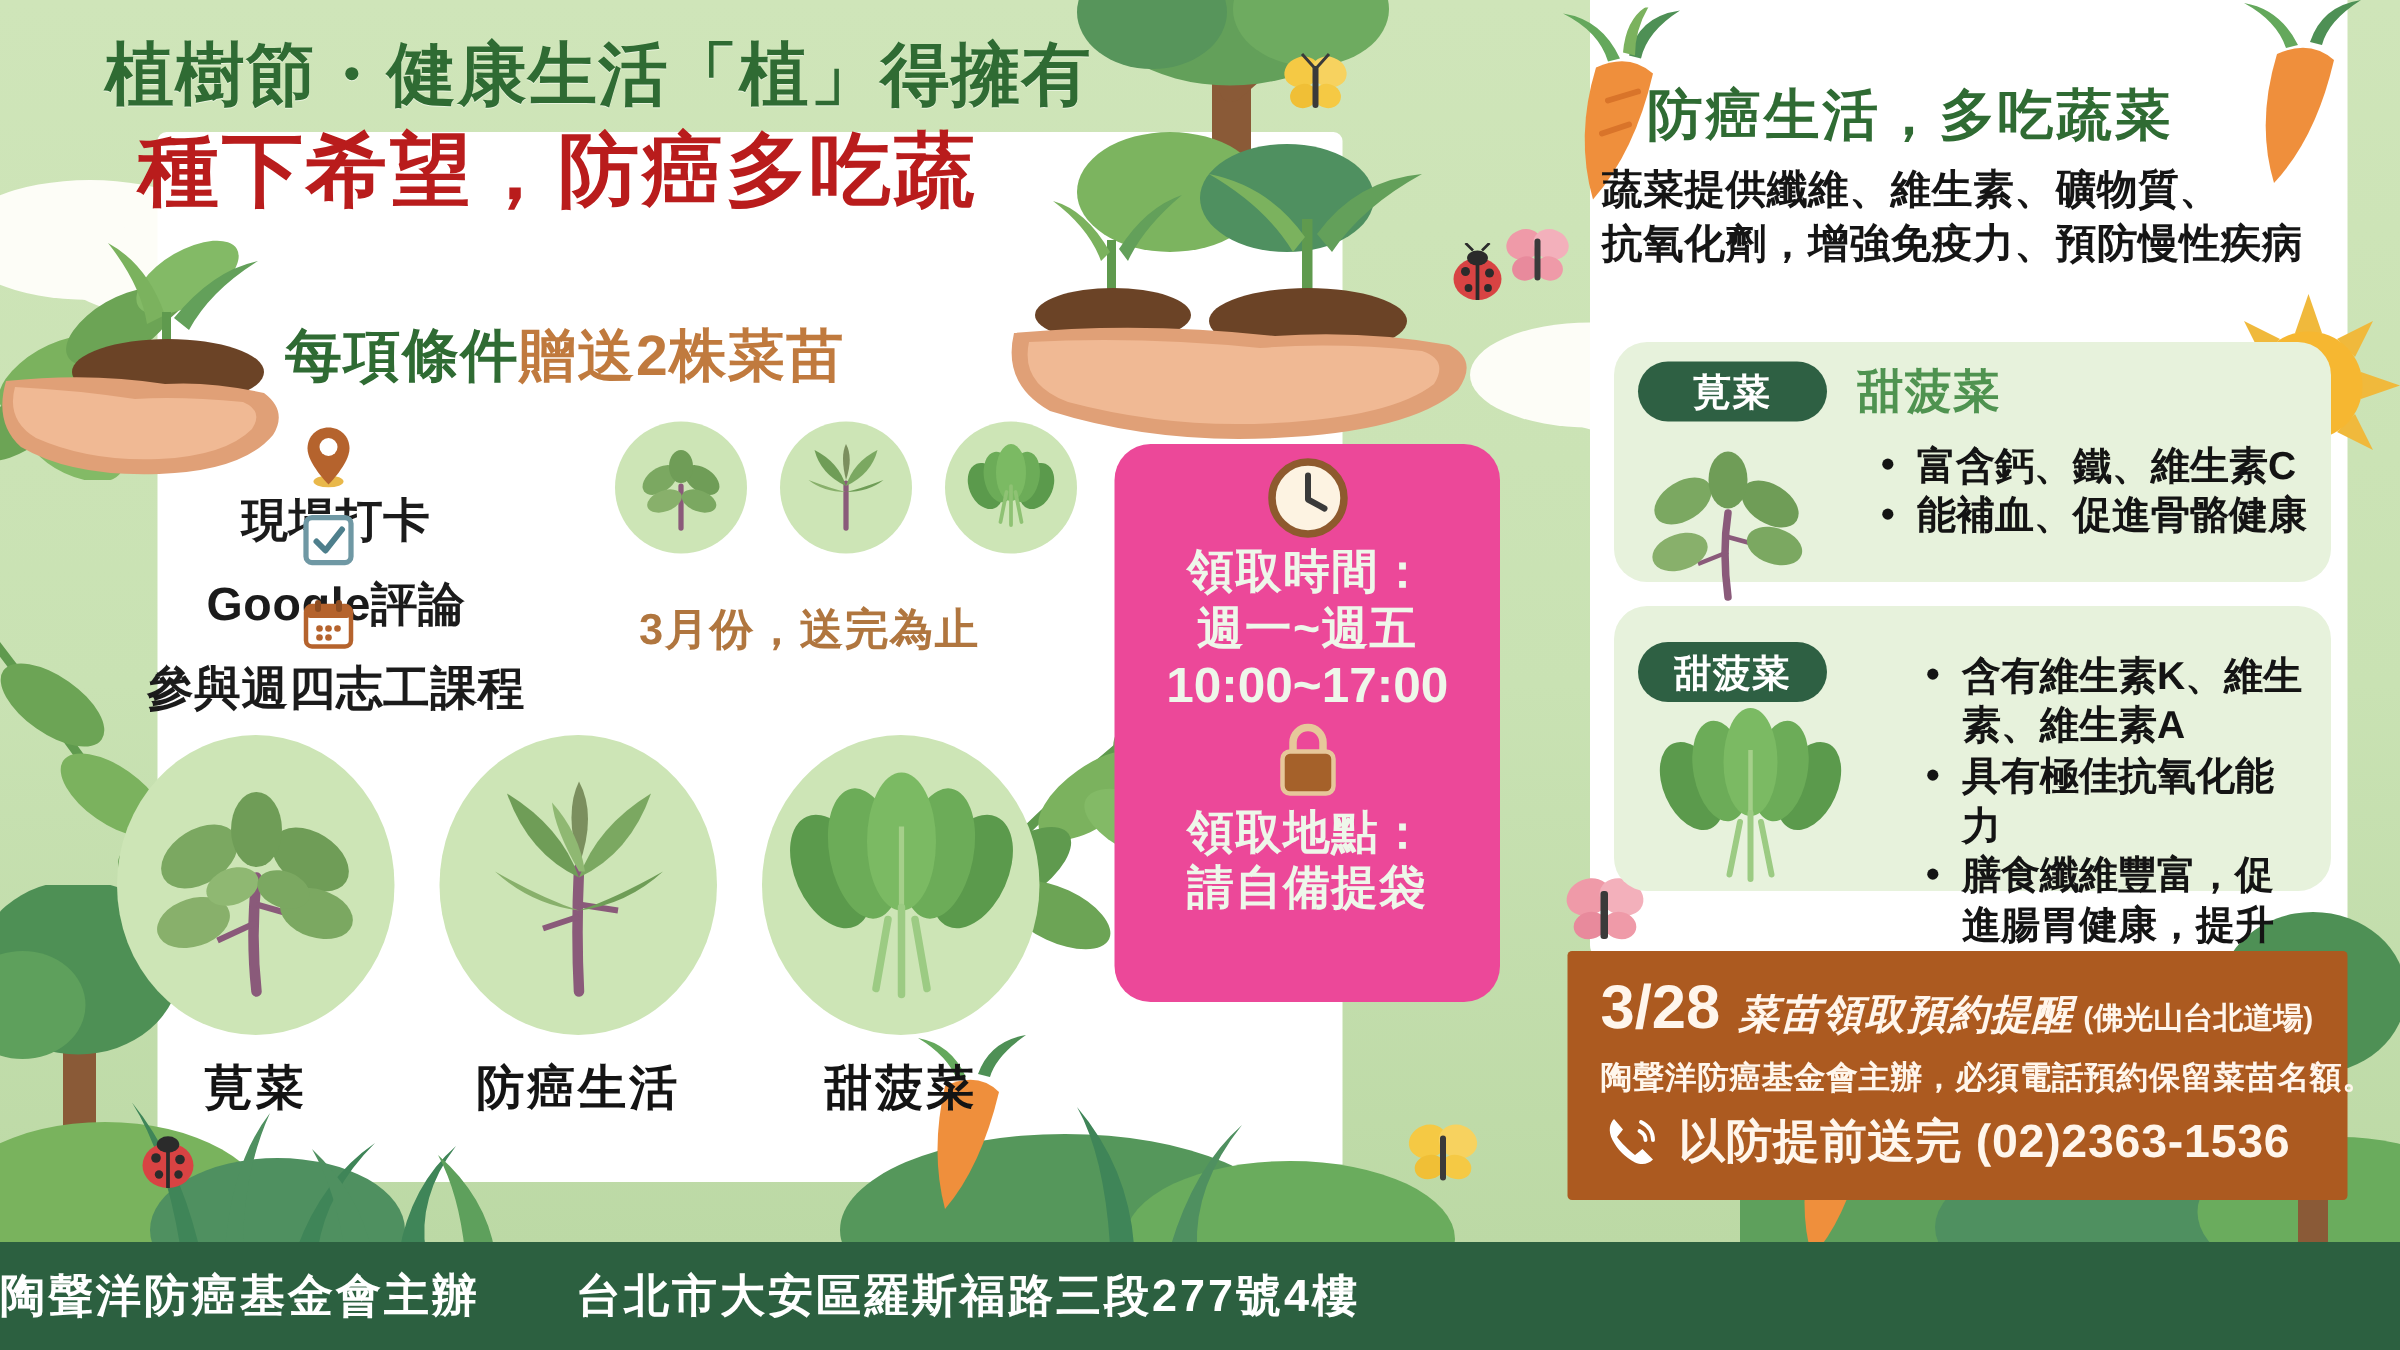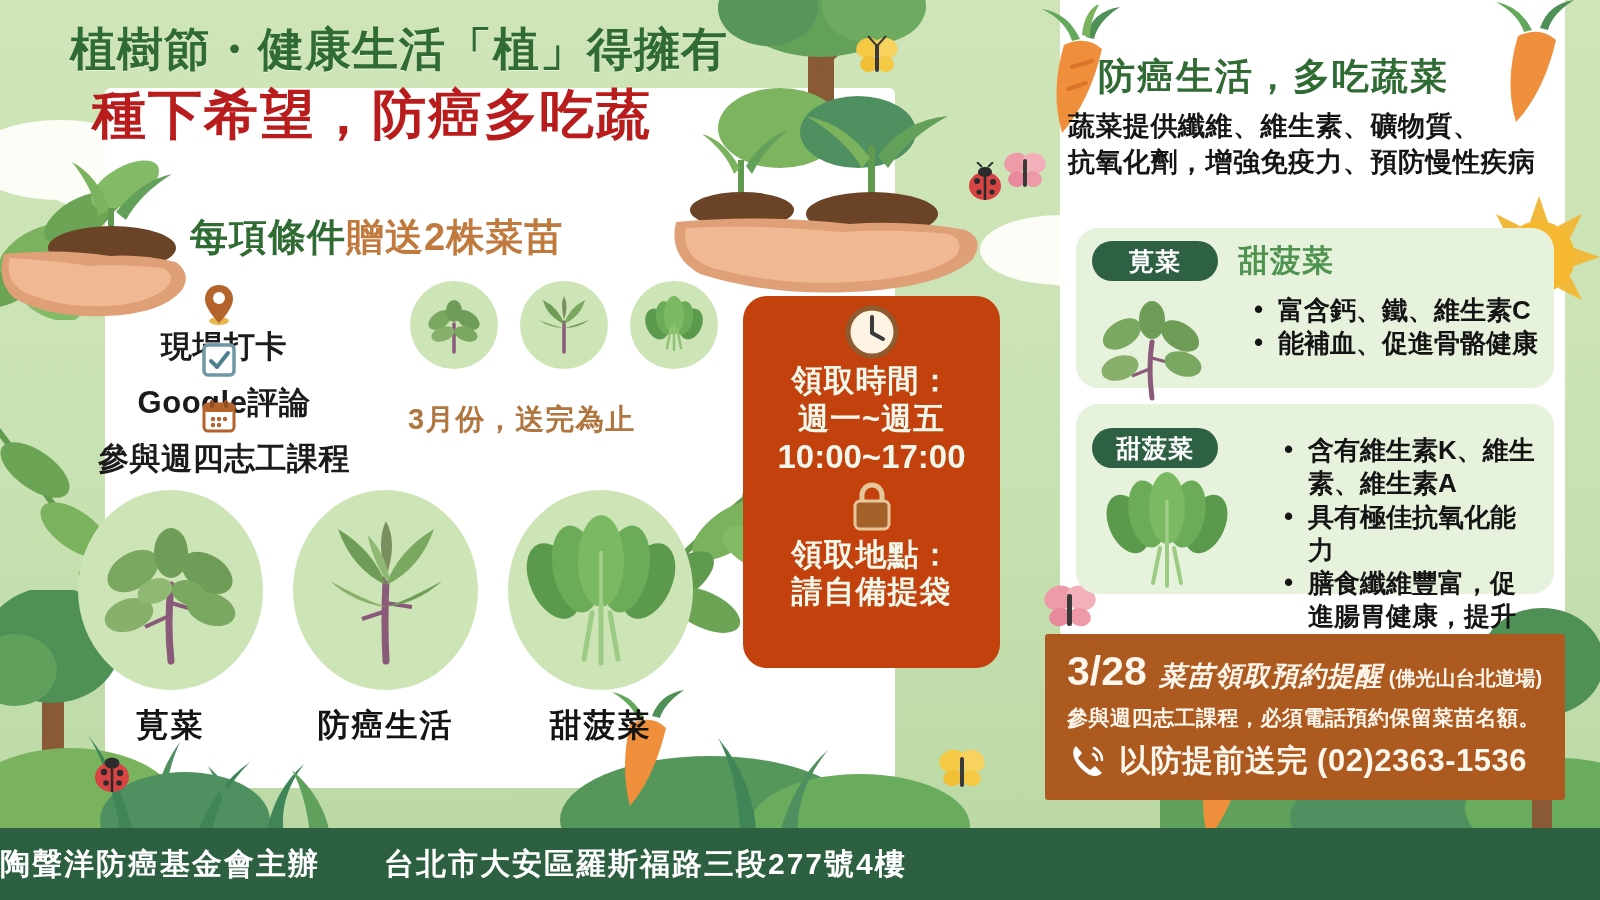--- a/index.html
+++ b/index.html
@@ -55,21 +55,21 @@
   .offer-title .o { color: #c07a3e; }
 
   .cond-list { position: absolute; left: 88px; top: 282px; z-index: 40; }
   .cond-row { display: flex; align-items: center; height: 56px; flex-direction: column; }
   .cond-icon { width: 44px; height: 44px; flex: 0 0 44px;
                display: flex; align-items: center; justify-content: center; }
   .cond-label { font-size: 31px; font-weight: 700; color: #1b1b1b;
                 margin-left: 10px; white-space: nowrap; letter-spacing: 0.5px; }
 
   .limit-note {
-    position: absolute; left: 408px; top: 400px; z-index: 40;
+    position: absolute; left: 426px; top: 400px; z-index: 40;
     font-size: 29px; font-weight: 700; color: #b0763f;
     white-space: nowrap; letter-spacing: 1px;
   }
 
   
   .chips { position: absolute; left: 410px; top: 281px; z-index: 40;
            display: flex; gap: 22px; }
   .chip { width: 88px; height: 88px; border-radius: 50%; background: #cde5b6;
           display: flex; align-items: center; justify-content: center; }
 
@@ -80,21 +80,21 @@
   .gal-circle { width: 185px; height: 200px; border-radius: 50%;
                 background: #cde5b6; display: flex; align-items: center;
                 justify-content: center; }
   .gal-name { margin-top: 14px; font-size: 32px; font-weight: 700;
               color: #141414; letter-spacing: 2px; }
 
   
   .pickup-card {
     position: absolute; left: 743px; top: 296px; z-index: 45;
     width: 257px; height: 372px;
-    background: #c2410c; border-radius: 24px;
+    background: #ec4899; border-radius: 24px;
     display: flex; flex-direction: column; align-items: center;
     padding-top: 8px; color: #eef7ea;
   }
   .pickup-line { font-size: 31px; font-weight: 700; line-height: 1.22;
                  letter-spacing: 1px; white-space: nowrap; }
   .pickup-time { font-size: 33px; font-weight: 700; letter-spacing: 0px;
                  white-space: nowrap; }
 
   
   .right-title {
@@ -562,21 +562,21 @@
     </ul>
   </div>
 </div>
 
 <div class="reserve">
   <div class="res-line1">
     <span class="res-date">3/28</span>
     <span class="res-t1">菜苗領取預約提醒</span>
     <span class="res-t2">(佛光山台北道場)</span>
   </div>
-  <div class="res-line2">參與週四志工課程，必須電話預約保留菜苗名額。</div>
+  <div class="res-line2">陶聲洋防癌基金會主辦，必須電話預約保留菜苗名額。</div>
   <div class="res-line3">
     <svg width="40" height="40" viewBox="0 0 40 40">
       <path d="M9 5 C6 8 5 13 8 19 C11 25 17 31 23 34 C28 36 32 35 35 32 L28 25 L23 29 C20 27 13 20 11 17 L15 12 Z" fill="#ffffff"></path>
       <path d="M27 7 Q35 11 35 19" fill="none" stroke="#ffffff" stroke-width="2.6" stroke-linecap="round"></path>
       <path d="M26 13 Q30 15 30 19" fill="none" stroke="#ffffff" stroke-width="2.6" stroke-linecap="round"></path>
     </svg>
     <span class="res-phone">以防提前送完 (02)2363-1536</span>
   </div>
 </div>
 

